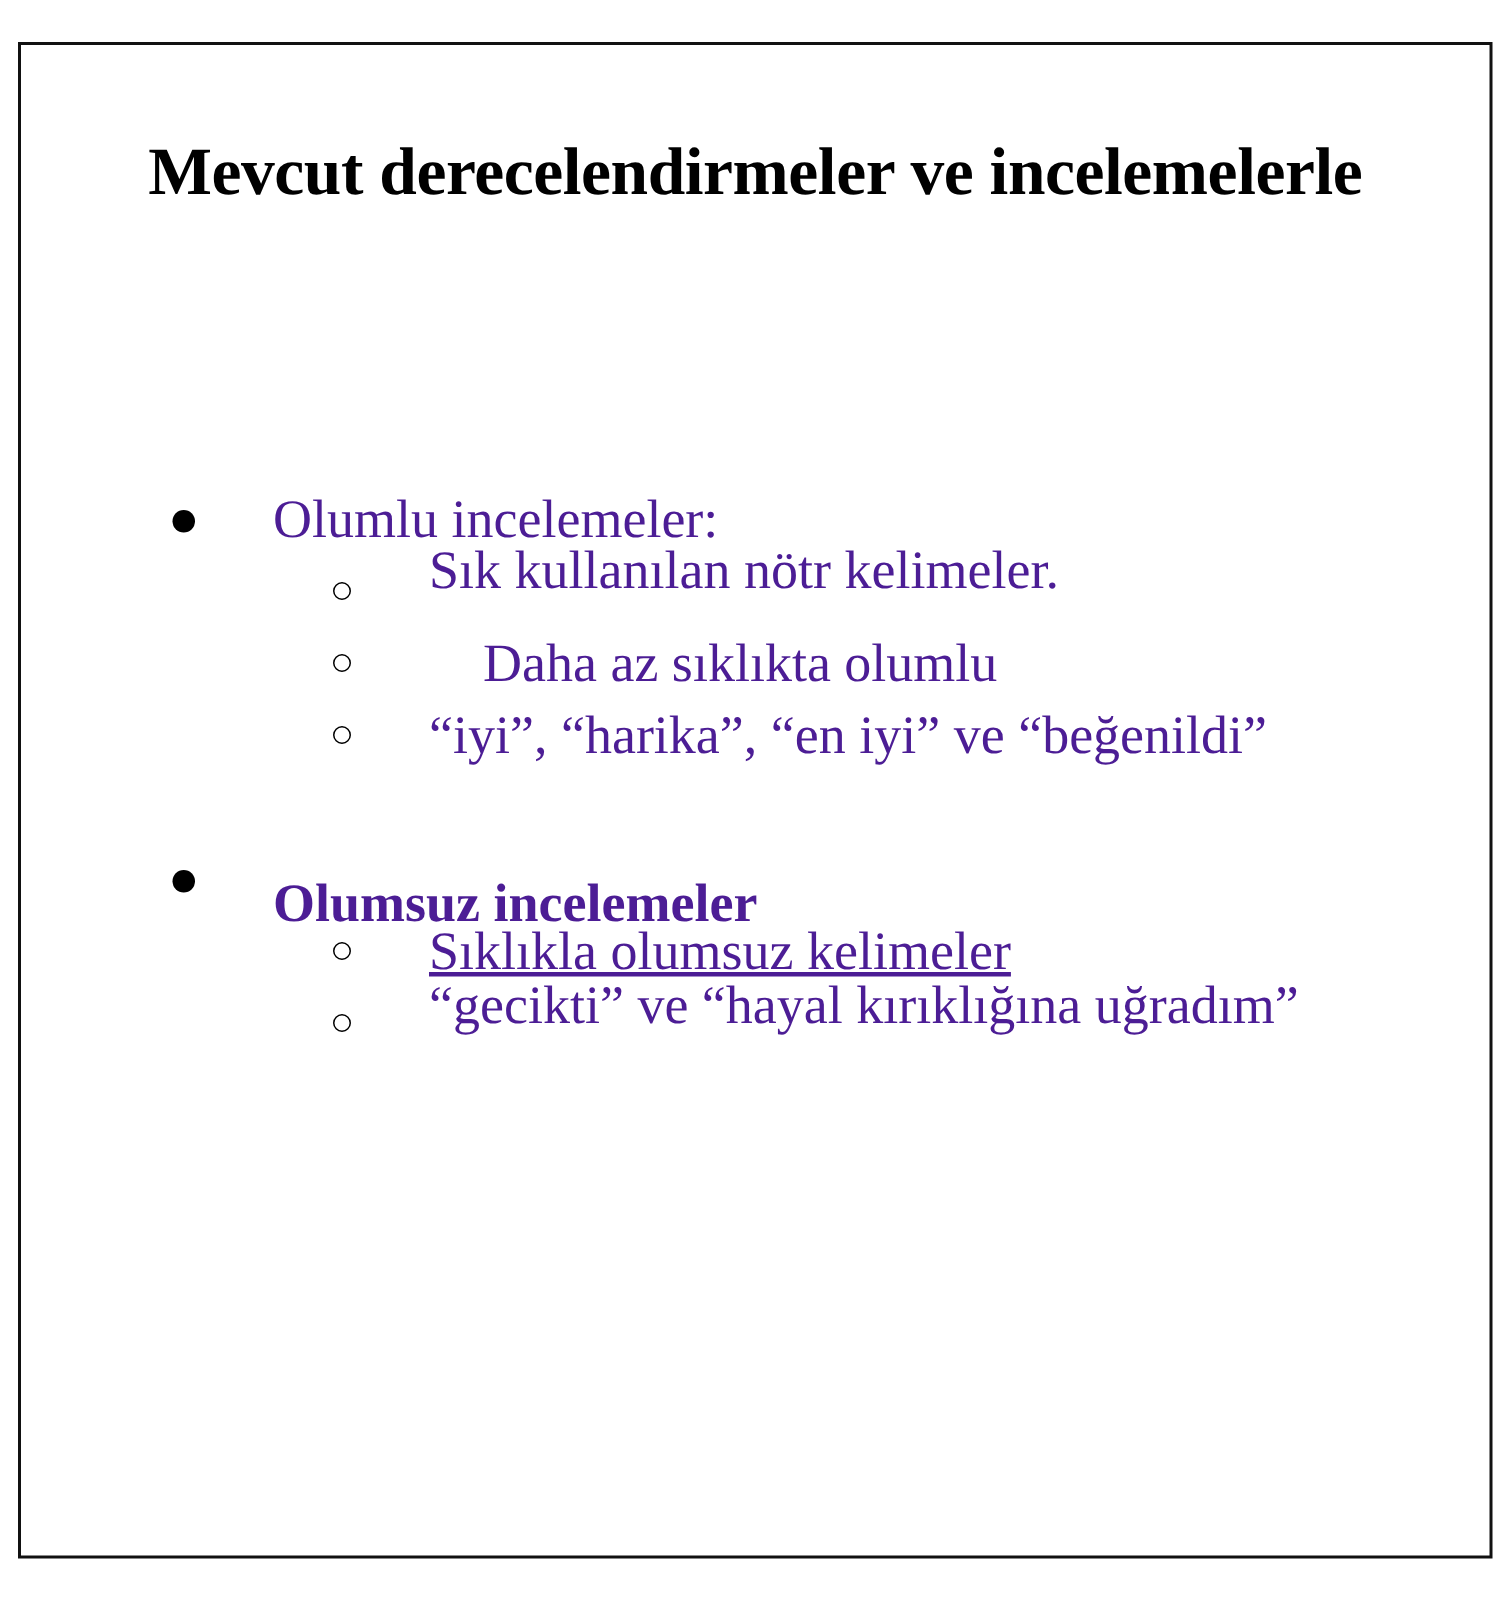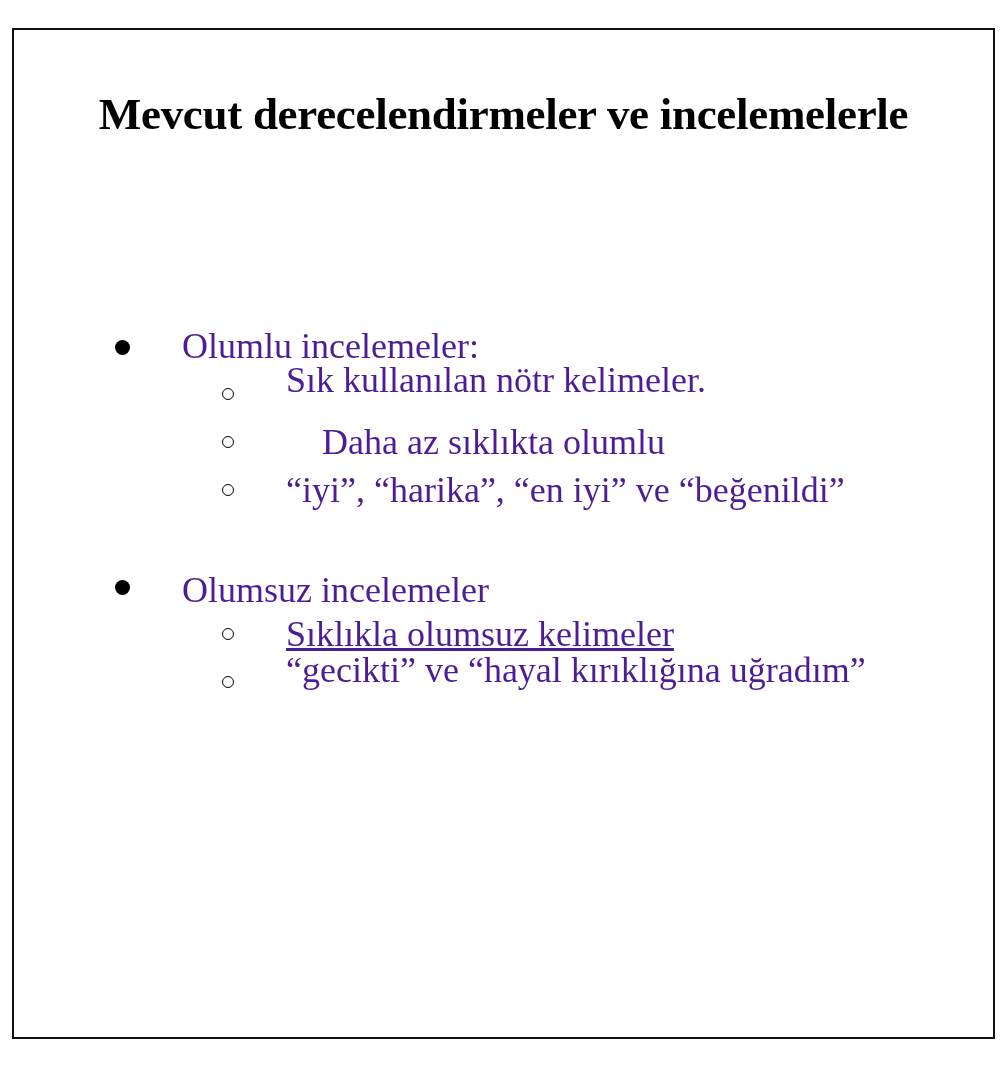--- a/index.html
+++ b/index.html
@@ -38,21 +38,21 @@
     <span class="ring" style="left:208px; top:358px;"></span>
     <div class="sub" style="left:272px; top:330px;">Sık kullanılan nötr kelimeler.</div>
 
     <span class="ring" style="left:208px; top:406px;"></span>
     <div class="sub" style="left:272px; top:392px;margin-left:36px;">Daha az sıklıkta olumlu</div>
 
     <span class="ring" style="left:208px; top:454px;"></span>
     <div class="sub" style="left:272px; top:440px;text-align:right;">“iyi”, “harika”, “en iyi” ve “beğenildi”</div>
 
     <span class="dot" style="left:101px; top:550px;"></span>
-    <div class="item" style="left:168px; top:540px;">Olumsuz incelemeler</div>
+    <div class="item" style="left:168px; top:552px;font-weight:bold;">Olumsuz incelemeler</div>
 
     <span class="ring" style="left:208px; top:598px;"></span>
     <div class="sub" style="left:272px; top:584px;text-decoration:underline;">Sıklıkla olumsuz kelimeler</div>
 
     <span class="ring" style="left:208px; top:646px;"></span>
     <div class="sub" style="left:272px; top:620px;">“gecikti” ve “hayal kırıklığına uğradım”</div>
   </div>
 </div>
 
 </body></html>

